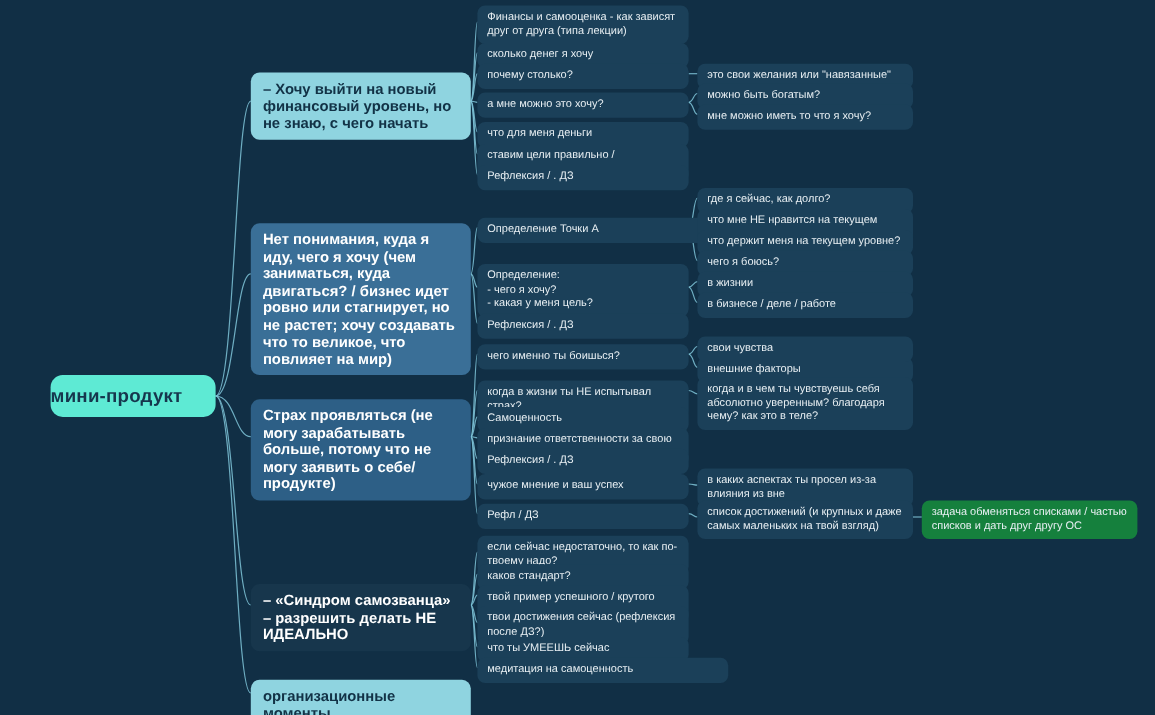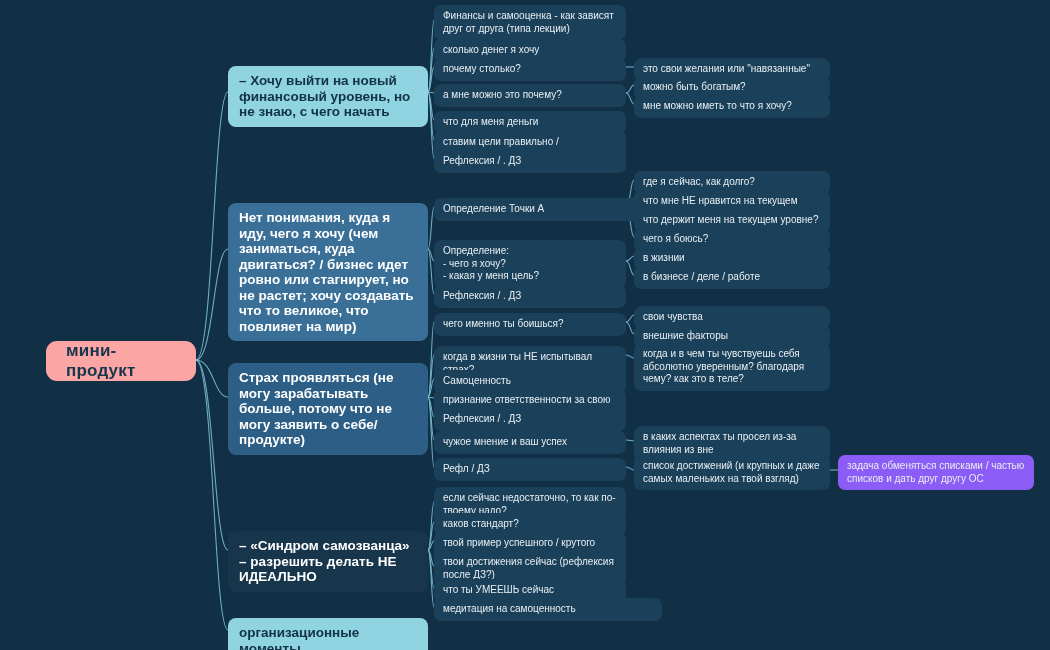--- a/index.html
+++ b/index.html
@@ -16,26 +16,26 @@
   .node{
     position:absolute;
     box-sizing:border-box;
     border-radius:7px;
     display:flex;
     align-items:center;
     white-space:pre-line;
   }
   
   .root{
-    background:#fca5a5;
+    background:#5eead4;
     color:#16364d;
     font-size:17px;
     font-weight:bold;
     border-radius:11px;
-    padding:0 20px;
+    padding:0 0;
     letter-spacing:.2px;
   }
   
   .b1{
     font-size:13.5px;
     font-weight:bold;
     line-height:15.5px;
     padding:7px 11px;
     border-radius:8px;
   }
@@ -46,21 +46,21 @@
   
   .leaf{
     background:#1b4059;
     color:#e8eff3;
     font-size:10px;
     line-height:12.5px;
     padding:5px 9px;
     border-radius:7px;
   }
   .leaf.l3{background:#1b4059;}
-  .leaf.l4{background:#8b5cf6;}
+  .leaf.l4{background:#15803d;}
 </style>
 </head>
 <body>
 
 <div id="canvas">
   <svg id="links" viewBox="0 0 1050 650" xmlns="http://www.w3.org/2000/svg">
       <path d="M196,360 C213.6,360 213.6,92 228,92" fill="none" stroke="#7fc4d8" stroke-width="1.1" opacity=".85"></path>
       <path d="M428,92 C431.3,92 431.3,20 434,20" fill="none" stroke="#7fc4d8" stroke-width="1.1" opacity=".85"></path>
       <path d="M428,92 C431.3,92 431.3,48 434,48" fill="none" stroke="#7fc4d8" stroke-width="1.1" opacity=".85"></path>
       <path d="M428,92 C431.3,92 431.3,67 434,67" fill="none" stroke="#7fc4d8" stroke-width="1.1" opacity=".85"></path>
@@ -103,21 +103,21 @@
       <path d="M428,550 C431.3,550 431.3,588 434,588" fill="none" stroke="#7fc4d8" stroke-width="1.1" opacity=".85"></path>
       <path d="M428,550 C431.3,550 431.3,607 434,607" fill="none" stroke="#7fc4d8" stroke-width="1.1" opacity=".85"></path>
       <path d="M196,360 C213.6,360 213.6,630 228,630" fill="none" stroke="#7fc4d8" stroke-width="1.1" opacity=".85"></path>
     </svg>
 <div class="node root" style="left: 46px; top: 341px; width: 150px; min-height: 38px;">мини-продукт</div>
     <div class="node leaf" style="left: 434px; top: 5px; width: 192px; min-height: 30px;">Финансы и самооценка - как зависят друг от друга (типа лекции)</div>
     <div class="node b1 cyan" style="left: 228px; top: 66px; width: 200px; min-height: 52px;">– Хочу выйти на новый финансовый уровень, но не знаю, с чего начать</div>
     <div class="node leaf" style="left: 434px; top: 39px; width: 192px; min-height: 18px;">сколько денег я хочу</div>
     <div class="node leaf" style="left: 434px; top: 58px; width: 192px; min-height: 18px;">почему столько?</div>
     <div class="node leaf l3" style="left: 634px; top: 58px; width: 196px; min-height: 18px;">это свои желания или "навязанные"</div>
-    <div class="node leaf" style="left: 434px; top: 84px; width: 192px; min-height: 18px;">а мне можно это почему?</div>
+    <div class="node leaf" style="left: 434px; top: 84px; width: 192px; min-height: 18px;">а мне можно это хочу?</div>
     <div class="node leaf l3" style="left: 634px; top: 76px; width: 196px; min-height: 18px;">можно быть богатым?</div>
     <div class="node leaf l3" style="left: 634px; top: 95px; width: 196px; min-height: 18px;">мне можно иметь то что я хочу?</div>
     <div class="node leaf" style="left: 434px; top: 111px; width: 192px; min-height: 18px;">что для меня деньги</div>
     <div class="node leaf" style="left: 434px; top: 131px; width: 192px; min-height: 18px;">ставим цели правильно / целеполагание</div>
     <div class="node leaf" style="left: 434px; top: 150px; width: 192px; min-height: 18px;">Рефлексия / . ДЗ</div>
     <div class="node b1 steel" style="left: 228px; top: 203px; width: 200px; min-height: 92px;">Нет понимания, куда я иду, чего я хочу (чем заниматься, куда двигаться? / бизнес идет ровно или стагнирует, но не растет; хочу создавать что то великое, что повлияет на мир)</div>
     <div class="node leaf" style="left: 434px; top: 198px; width: 232px; min-height: 18px;">Определение Точки А</div>
     <div class="node leaf l3" style="left: 634px; top: 171px; width: 196px; min-height: 18px;">где я сейчас, как долго?</div>
     <div class="node leaf l3" style="left: 634px; top: 190px; width: 196px; min-height: 18px;"> что мне НЕ нравится на текущем уровне?</div>
     <div class="node leaf l3" style="left: 634px; top: 209px; width: 196px; min-height: 18px;">что держит меня на текущем уровне?</div>

